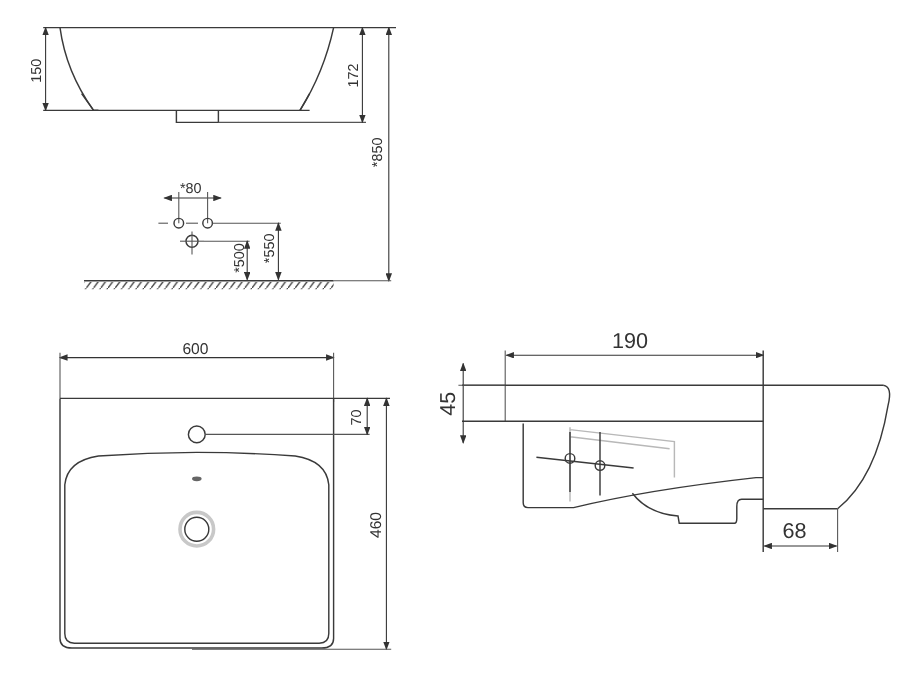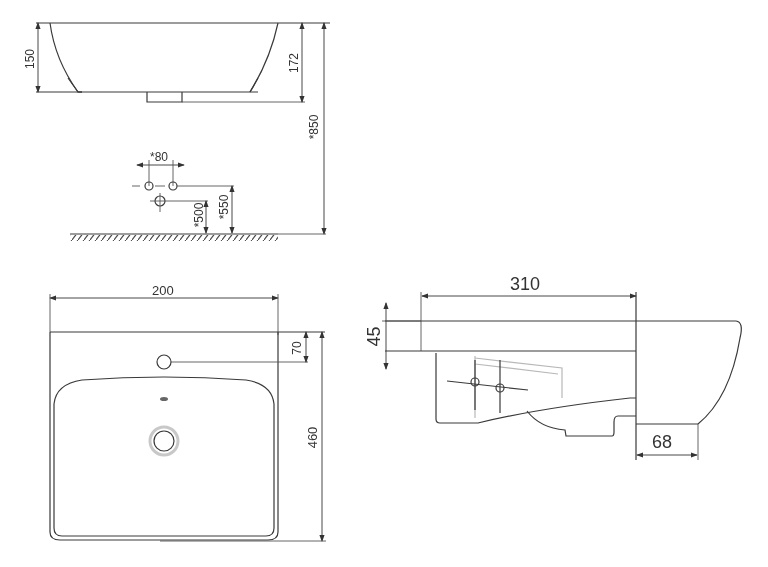--- a/index.html
+++ b/index.html
@@ -105,19 +105,19 @@
 </svg>
 
 <span class="lbl rot" style="left:20px;top:52px;font-size:12px;">150</span>
 <span class="lbl rot" style="left:284px;top:56px;font-size:12px;">172</span>
 <span class="lbl rot" style="left:302px;top:120px;font-size:12px;">*850</span>
 
 <span class="lbl" style="left:150px;top:150px;font-size:12px;">*80</span>
 <span class="lbl rot" style="left:187px;top:208px;font-size:12px;">*500</span>
 <span class="lbl rot" style="left:212px;top:200px;font-size:12px;">*550</span>
 
-<span class="lbl" style="left:152px;top:283px;font-size:13px;">200</span>
+<span class="lbl" style="left:152px;top:283px;font-size:13px;">600</span>
 <span class="lbl rot" style="left:290px;top:341px;font-size:12px;">70</span>
 <span class="lbl rot" style="left:302px;top:430px;font-size:13px;">460</span>
 
-<span class="lbl" style="left:510px;top:274px;font-size:18px;">310</span>
+<span class="lbl" style="left:510px;top:274px;font-size:18px;">190</span>
 <span class="lbl rot" style="left:364px;top:326px;font-size:18px;">45</span>
 <span class="lbl" style="left:652px;top:432px;font-size:18px;">68</span>
 
 </body></html>

